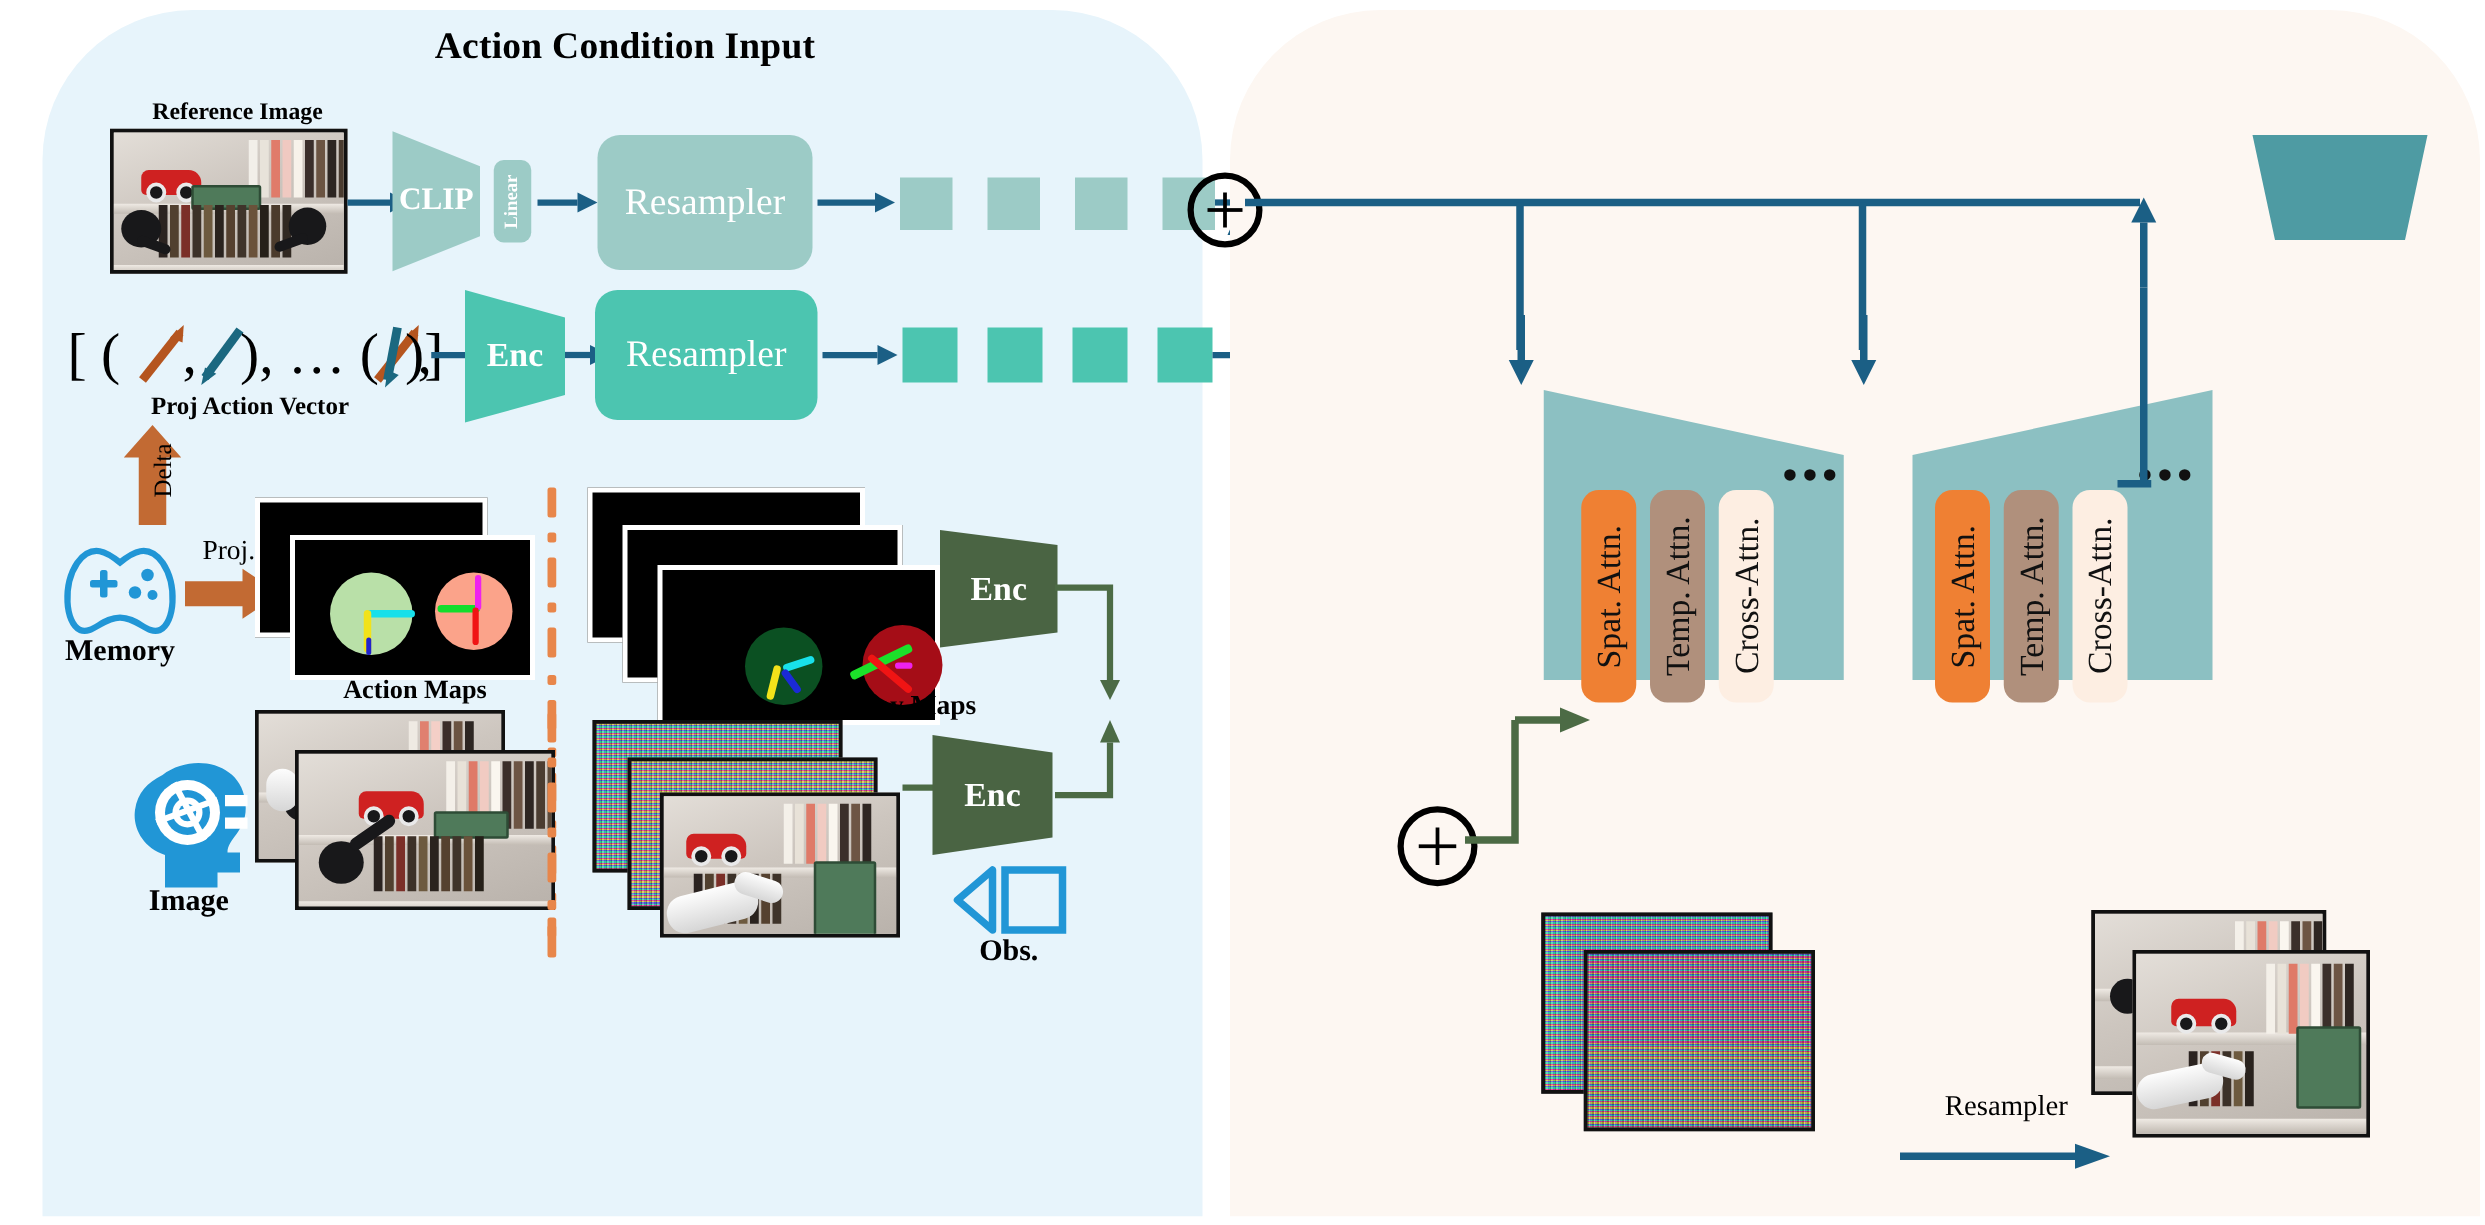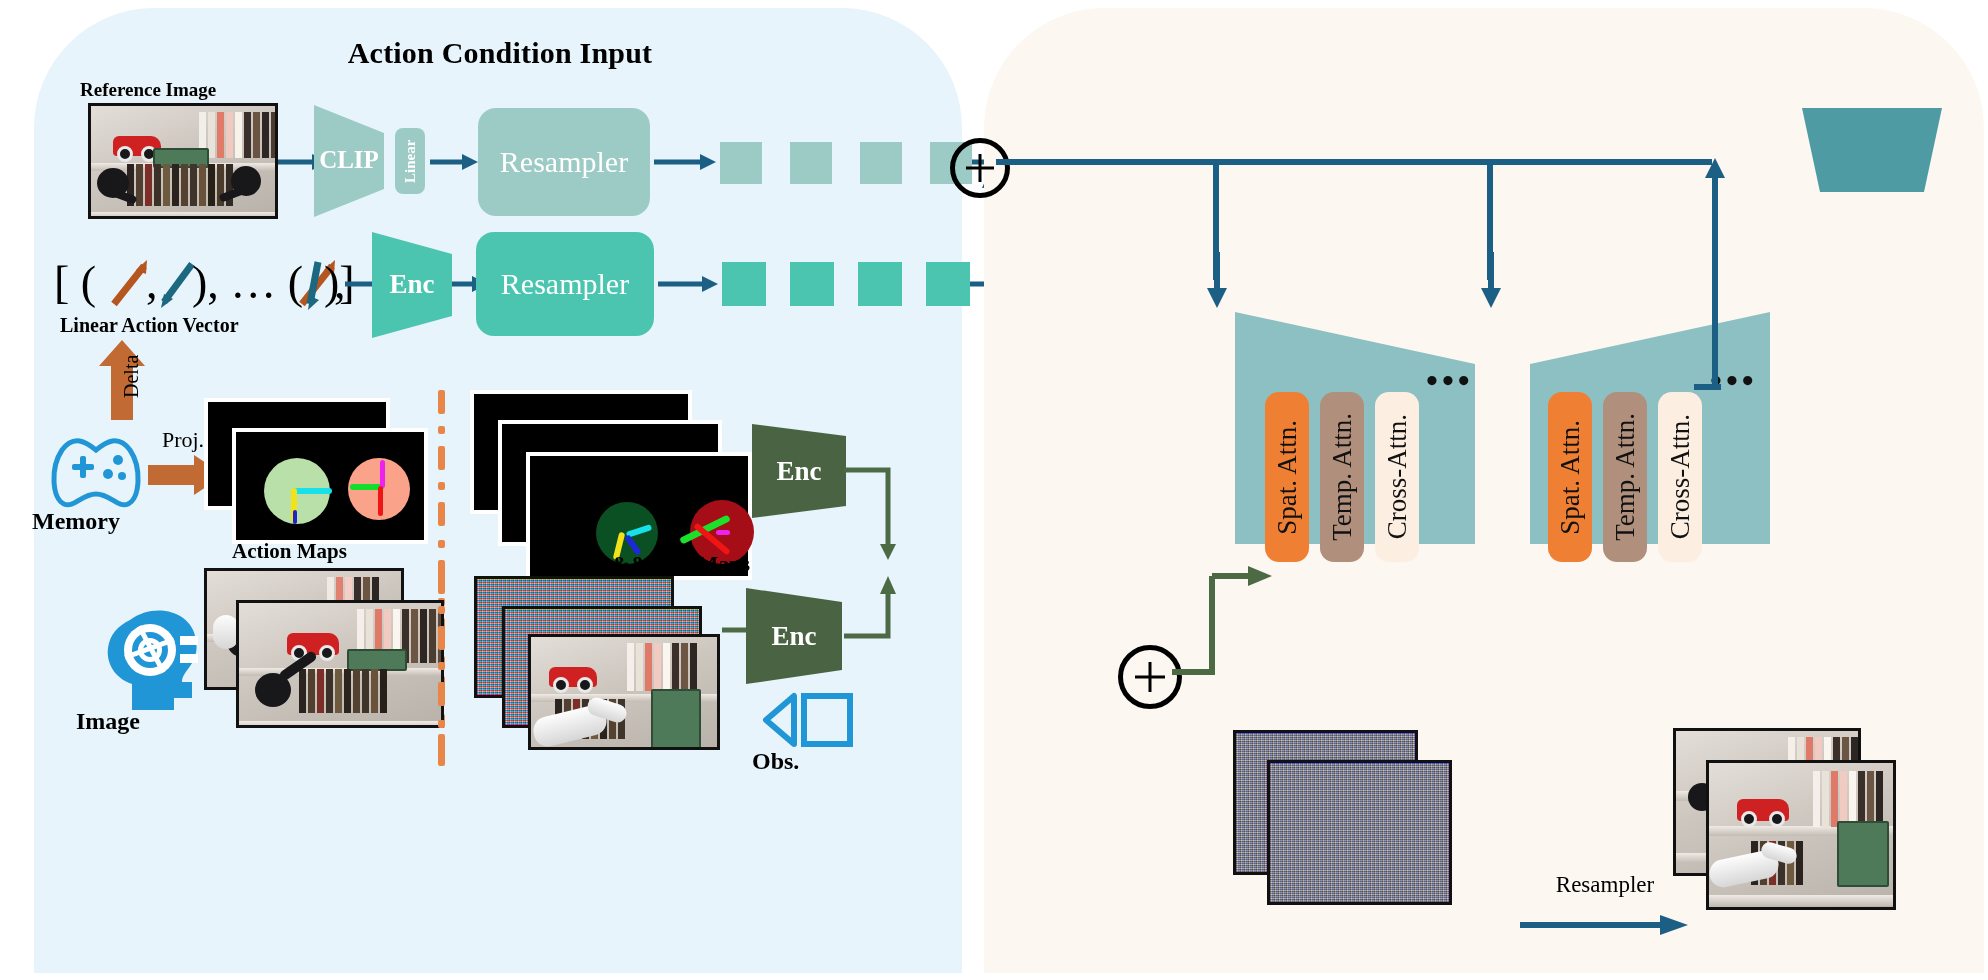--- a/index.html
+++ b/index.html
@@ -9,21 +9,21 @@
   .abs{position:absolute;}
 
   
   #left-panel{left:34px;top:8px;width:928px;height:965px;
       background:#e7f4fb;border-radius:120px 120px 0 0;}
 
   .panel-title{font-weight:bold;font-size:30px;color:#000;text-align:center;
       letter-spacing:.2px;}
 
   
-  .lbl{font-weight:bold;color:#000;text-align:left;line-height:1.1;}
+  .lbl{font-weight:bold;color:#000;text-align:center;line-height:1.1;}
   .lbl-plain{color:#000;text-align:center;line-height:1.1;}
 
   
   .photo{background:#cfc8c2;border:3px solid #111;box-sizing:border-box;
          overflow:hidden;position:absolute;}
   .shelf-img{position:relative;width:100%;height:100%;
       background:
         linear-gradient(#d8d2cc,#d8d2cc);
   }
   .shelf-img .wall{position:absolute;left:0;top:0;width:100%;height:100%;
@@ -75,21 +75,21 @@
 
   svg{position:absolute;overflow:visible;}
 </style>
 </head>
 <body>
 
 <div class="stage">
 
   <div class="abs" id="left-panel"></div>
 
-  <div class="abs panel-title" style="left:180px;top:36px;width:640px;">Action Condition Input</div>
+  <div class="abs panel-title" style="left:180px;top:20px;width:640px;">Action Condition Input</div>
 
   <div class="abs lbl" style="left:80px;top:80px;width:220px;font-size:19px;">Reference Image</div>
 
   <div class="photo" style="left:88px;top:103px;width:190px;height:116px;">
     <div class="shelf-img">
       <div class="wall"></div>
       <div class="board" style="top:52%"></div>
       <div class="board" style="top:96%"></div>
       <div class="books" style="left:108px;top:6px;height:46px;">
         <div class="bk" style="background:#f2efe9"></div>
@@ -173,21 +173,21 @@
       <line x1="250" y1="56" x2="280" y2="18" stroke="#b5551f" stroke-width="7"></line>
       <polygon points="283,12 272,22 282,26" fill="#b5551f"></polygon>
       <text x="282" y="50" font-size="46" font-family="Liberation Serif, serif" fill="#000">,</text>
     </svg>
   </div>
   <svg style="left:300px;top:248px;width:70px;height:70px;">
     <line x1="18" y1="14" x2="10" y2="56" stroke="#1b6880" stroke-width="7"></line>
     <polygon points="8,62 19,52 10,48" fill="#1b6880"></polygon>
     <text x="24" y="50" font-size="46" font-family="Liberation Serif, serif" fill="#000">)]</text>
   </svg>
-  <div class="abs lbl" style="left:60px;top:314px;width:280px;font-size:20px;">Linear Action Vector</div>
+  <div class="abs lbl" style="left:60px;top:314px;width:280px;font-size:20px;">Proj Action Vector</div>
 
   <svg style="left:345px;top:272px;width:48px;height:24px;">
     <line x1="0" y1="12" x2="32" y2="12" stroke="#1b5f85" stroke-width="5"></line>
     <polygon points="32,4 48,12 32,20" fill="#1b5f85"></polygon>
   </svg>
 
   <svg class="trap" style="left:372px;top:232px;width:80px;height:106px;">
     <polygon points="0,0 80,22 80,84 0,106" fill="#4cc5b0"></polygon>
   </svg>
   <div class="blocklabel" style="left:372px;top:262px;width:80px;height:44px;font-size:27px;">Enc</div>

